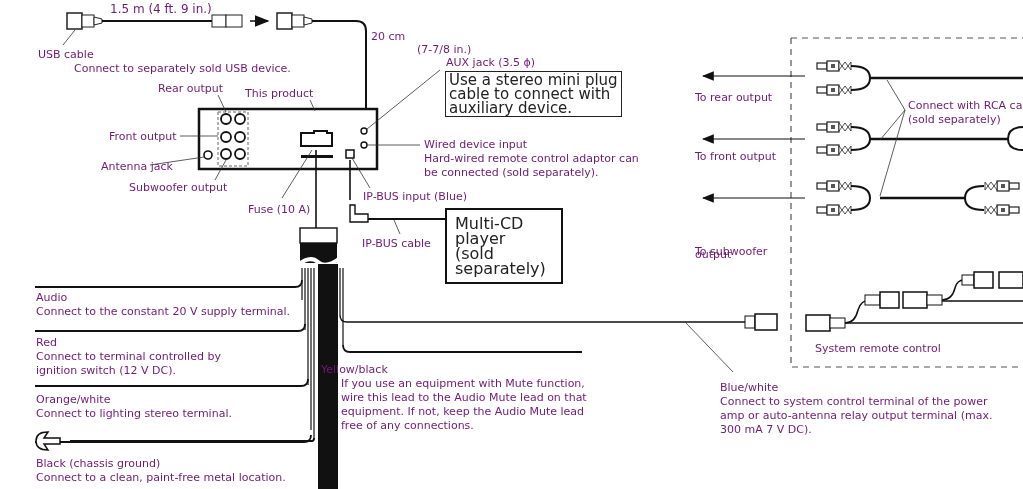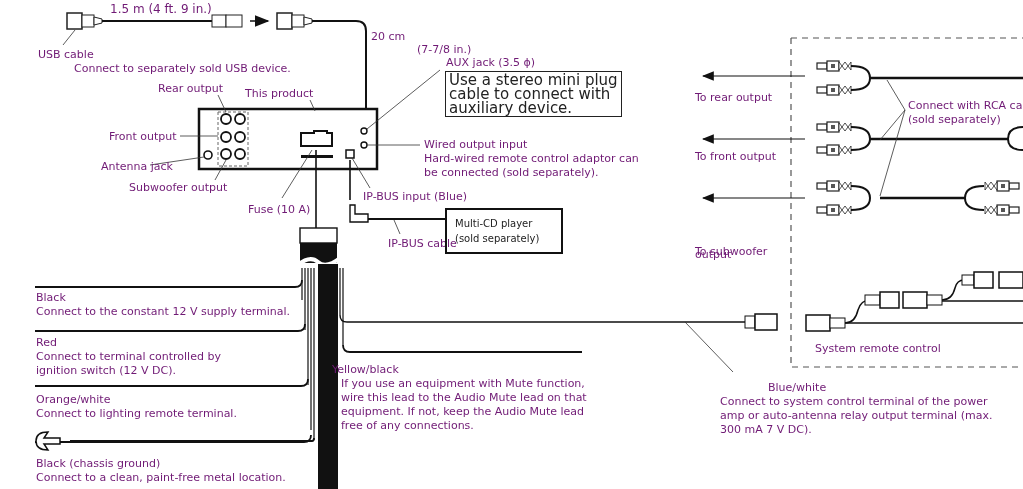--- a/index.html
+++ b/index.html
@@ -1,20 +1,20 @@
 <!DOCTYPE html>
 <html><head>
 <meta charset="utf-8">
 <style>
   html,body{margin:0;padding:0;background:#fff;}
   body{width:1023px;height:489px;overflow:hidden;position:relative;font-family:"DejaVu Sans",sans-serif;color:#222;}
   svg#dia{position:absolute;left:0;top:0;}
   .t{position:absolute;font-size:11px;line-height:13px;white-space:nowrap;color:#701a75;}
   .note-box{position:absolute;border:1.5px solid #222;padding:1px 3px;font-size:15px;line-height:14px;}
-  .cd-box{position:absolute;border:2.5px solid #111;padding:6px 8px;font-size:10px;line-height:15px;}
+  .cd-box{position:absolute;border:2.5px solid #111;padding:6px 8px;font-size:16px;line-height:15px;}
 </style>
 </head>
 <body>
 
 <svg id="dia" width="1023" height="489" viewBox="0 0 1023 489">
   <defs>
     <marker id="arr" markerWidth="10" markerHeight="8" refX="9" refY="4" orient="auto">
       <path d="M0,0 L10,4 L0,8 z" fill="#111"></path>
     </marker>
     <g id="rca">
@@ -166,56 +166,56 @@
 <div class="t" style="left:109px;top:130px;">Front output</div>
 <div class="t" style="left:101px;top:160px;">Antenna jack</div>
 <div class="t" style="left:129px;top:181px;">Subwoofer output</div>
 <div class="t" style="left:248px;top:203px;">Fuse (10 A)</div>
 <div class="t" style="left:446px;top:56px;">AUX jack (3.5 ϕ)</div>
 <div class="note-box" style="left:445px;top:71px;">
   <div>Use a stereo mini plug</div>
   <div>cable to connect with</div>
   <div>auxiliary device.</div>
 </div>
-<div class="t" style="left:424px;top:138px;">Wired output input</div>
+<div class="t" style="left:424px;top:138px;">Wired device input</div>
 <div class="t" style="left:424px;top:152px;">Hard-wired remote control adaptor can</div>
 <div class="t" style="left:424px;top:166px;">be connected (sold separately).</div>
 <div class="t" style="left:363px;top:190px;">IP-BUS input (Blue)</div>
-<div class="t" style="left:388px;top:237px;">IP-BUS cable</div>
+<div class="t" style="left:362px;top:237px;">IP-BUS cable</div>
 <div class="cd-box" style="left:445px;top:208px;width:98px;">
   <div>Multi-CD player</div>
   <div>(sold separately)</div>
 </div>
 
 <div>
-  <div class="t" style="left:36px;top:291px;">Black</div>
-  <div class="t" style="left:36px;top:305px;">Connect to the constant 12 V supply terminal.</div>
+  <div class="t" style="left:36px;top:291px;">Audio</div>
+  <div class="t" style="left:36px;top:305px;">Connect to the constant 20 V supply terminal.</div>
 </div>
 <div>
   <div class="t" style="left:36px;top:336px;">Red</div>
   <div class="t" style="left:36px;top:350px;">Connect to terminal controlled by</div>
   <div class="t" style="left:36px;top:364px;">ignition switch (12 V DC).</div>
 </div>
 <div>
   <div class="t" style="left:36px;top:393px;">Orange/white</div>
-  <div class="t" style="left:36px;top:407px;">Connect to lighting remote terminal.</div>
+  <div class="t" style="left:36px;top:407px;">Connect to lighting stereo terminal.</div>
 </div>
 <div>
   <div class="t" style="left:36px;top:457px;">Black (chassis ground)</div>
   <div class="t" style="left:36px;top:471px;">Connect to a clean, paint-free metal location.</div>
 </div>
 <div>
-  <div class="t" style="left:332px;top:363px;text-align:right;">Yellow/black</div>
+  <div class="t" style="left:321px;top:363px;text-align:right;">Yellow/black</div>
   <div class="t" style="left:341px;top:377px;">If you use an equipment with Mute function,</div>
   <div class="t" style="left:341px;top:391px;">wire this lead to the Audio Mute lead on that</div>
   <div class="t" style="left:341px;top:405px;">equipment. If not, keep the Audio Mute lead</div>
   <div class="t" style="left:341px;top:419px;">free of any connections.</div>
 </div>
 <div>
-  <div class="t" style="left:720px;top:381px;margin-left:48px;">Blue/white</div>
+  <div class="t" style="left:720px;top:381px;">Blue/white</div>
   <div class="t" style="left:720px;top:395px;">Connect to system control terminal of the power</div>
   <div class="t" style="left:720px;top:409px;">amp or auto-antenna relay output terminal (max.</div>
   <div class="t" style="left:720px;top:423px;">300 mA 7 V DC).</div>
 </div>
 
 <div class="t" style="left:695px;top:91px;">To rear output</div>
 <div class="t" style="left:695px;top:150px;">To front output</div>
 <div class="t" style="left:695px;top:209px;margin-top:36px;">To subwoofer</div>
 <div class="t" style="left:695px;top:223px;margin-top:25px;">output</div>
 <div class="t" style="left:908px;top:99px;">Connect with RCA ca</div>

